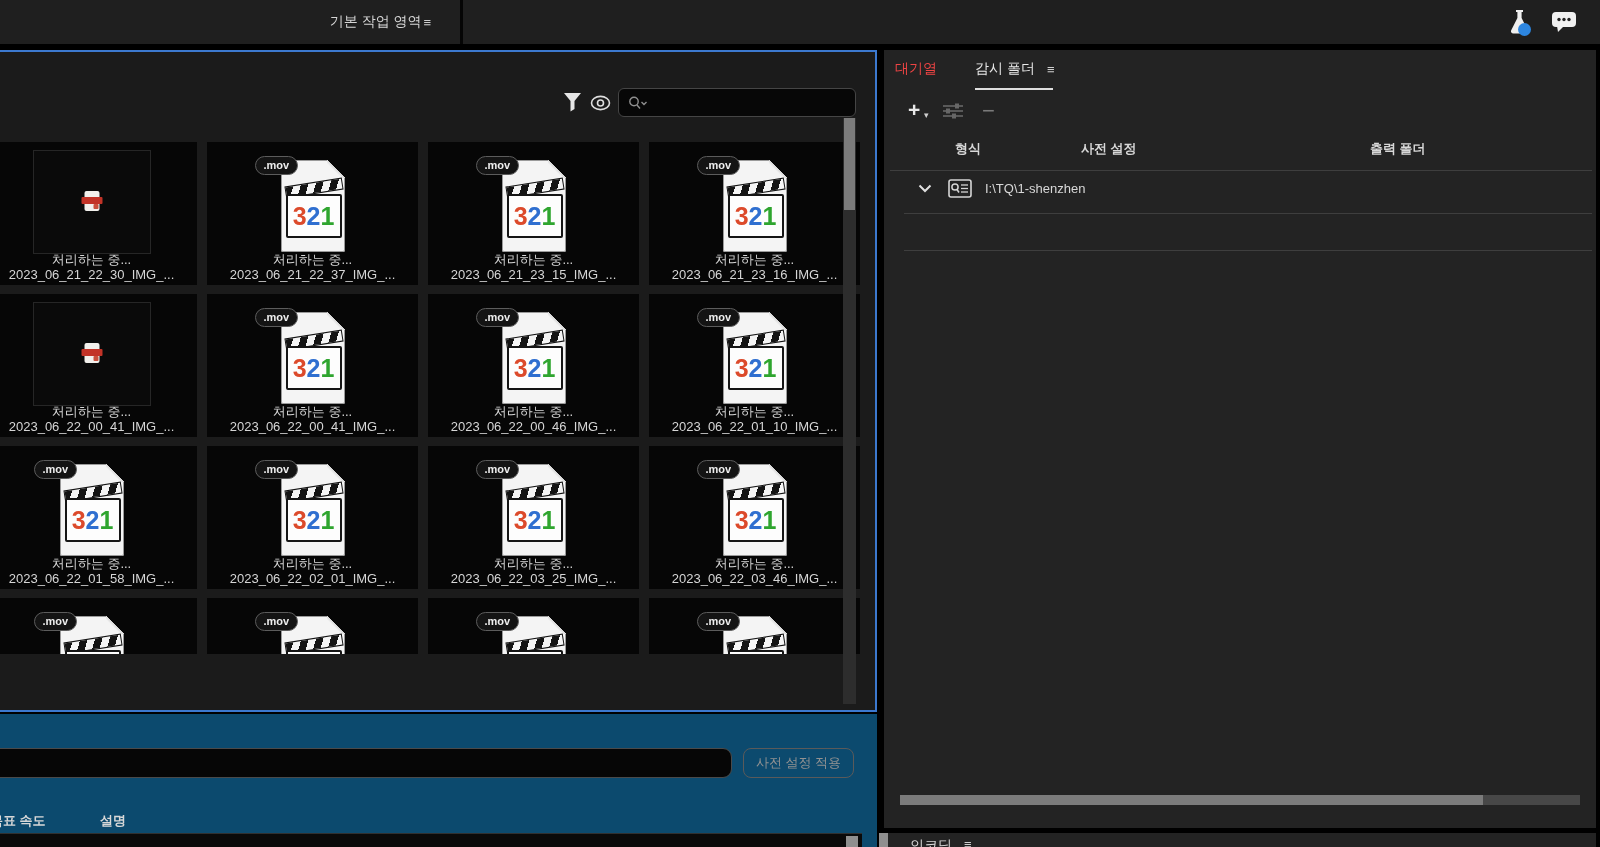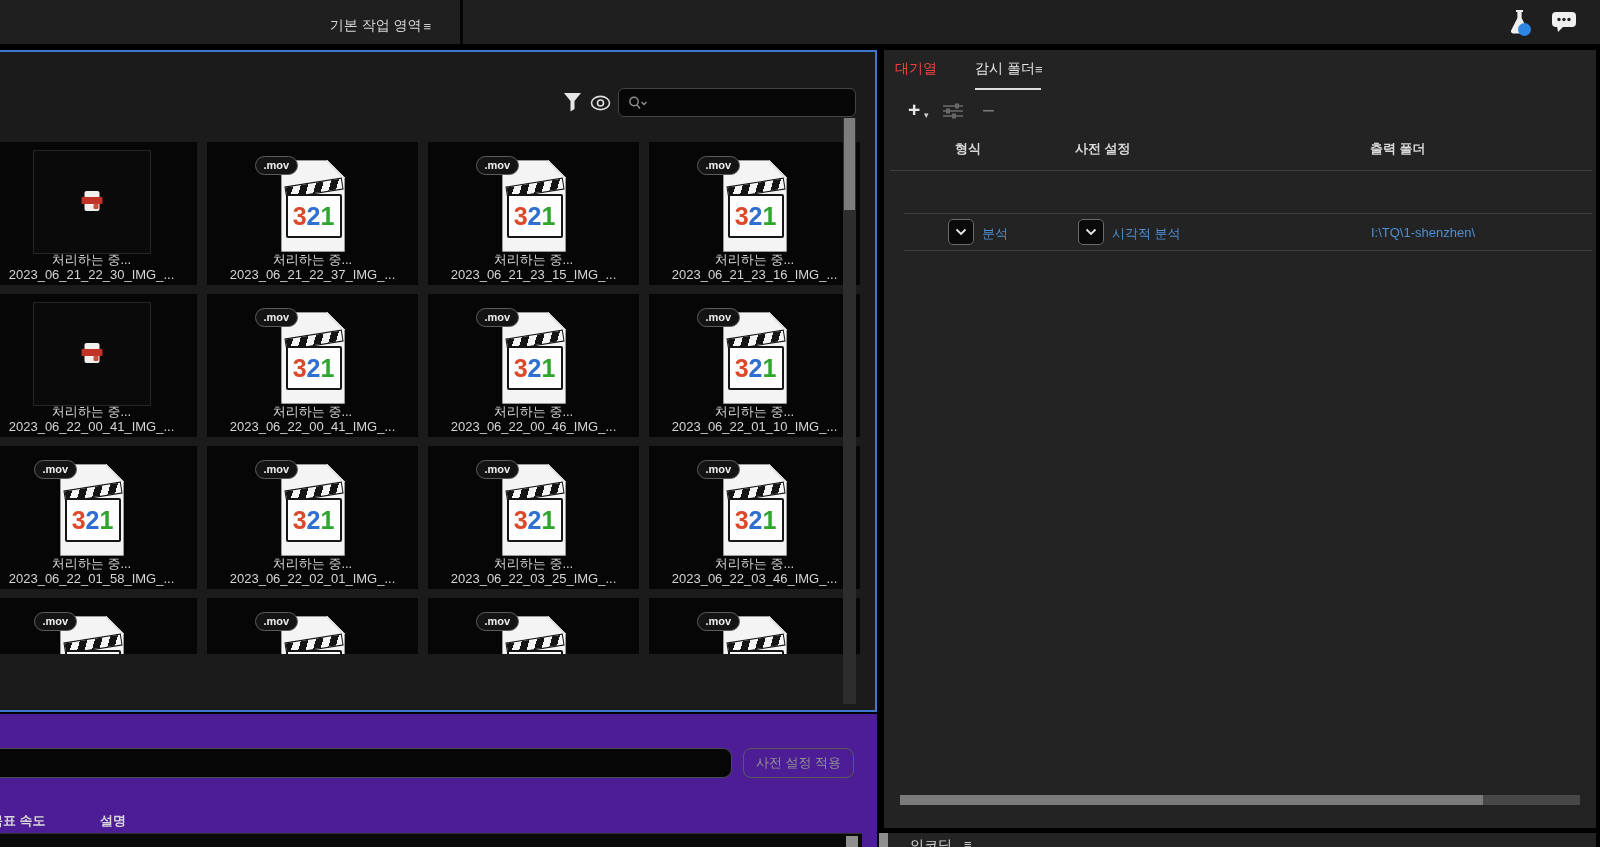--- a/index.html
+++ b/index.html
@@ -3,21 +3,21 @@
 <meta charset="utf-8">
 <style>
   * { box-sizing: border-box; margin: 0; padding: 0; }
   html,body { background:#000; }
   body { font-family: "Liberation Sans", sans-serif; }
   .app { position:relative; width:1600px; height:847px; background:#000; overflow:hidden; }
 
   
   .topbar { position:absolute; left:0; top:0; width:1600px; height:44px; background:#1f1f1f; }
   .topbar-divider { position:absolute; left:460px; top:0; width:3px; height:44px; background:#050505; }
-  .workspace-tab { position:absolute; left:290px; top:0; width:180px; height:52px; display:flex; align-items:center; justify-content:center; gap:2px; color:#d6d6d6; font-size:14px; }
+  .workspace-tab { position:absolute; left:290px; top:0; width:180px; height:44px; display:flex; align-items:center; justify-content:center; gap:2px; color:#d6d6d6; font-size:14px; }
   .menu-glyph { font-size:13px; color:#cfcfcf; letter-spacing:-1px; }
   .topbar-icons { position:absolute; right:22px; top:0; height:44px; display:flex; align-items:center; gap:16px; }
 
   
   .media-panel { position:absolute; left:-4px; top:50px; width:881px; height:662px; background:#1b1b1b; border:2px solid #3c79cf; overflow:hidden; }
   .mb-header { position:absolute; left:0; top:36px; width:100%; height:34px; }
   .filter-ic { position:absolute; left:566px; top:5px; }
   .eye-ic { position:absolute; left:592px; top:7px; }
   .search-box { position:absolute; left:620px; top:0px; width:238px; height:29px; background:#070707; border:1px solid #454545; border-radius:6px; display:flex; align-items:center; padding-left:8px; }
   .search-box input { background:transparent; border:none; outline:none; color:#ddd; font-size:13px; width:190px; font-family:"Liberation Sans",sans-serif; }
@@ -36,41 +36,41 @@
   .fold { position:absolute; left:74px; top:4px; width:18px; height:18px; background:linear-gradient(to bottom left, #060606 49%, #d8d8d8 50%, #f4f4f4 60%); }
   .clap-top { position:absolute; left:32px; top:26px; width:58px; height:12px; background:repeating-linear-gradient(115deg, #141414 0 7px, #f5f5f5 7px 14px); border:1px solid #111; transform:rotate(-9deg); }
   .clap { position:absolute; left:33px; top:38px; width:56px; height:44px; background:#fdfdfd; border:2px solid #151515; border-radius:2px; display:flex; align-items:center; justify-content:center; font-weight:bold; font-size:25px; letter-spacing:0px; }
   .clap .d3 { color:#dc4a2b; } .clap .d2 { color:#2f6fd0; } .clap .d1 { color:#2fa52f; }
   .pill { position:absolute; left:2px; top:0px; background:#141414; border:1px solid #5c5c5c; color:#efefef; font-size:11px; font-weight:bold; border-radius:10px; padding:2px 8px 3px 8px; }
 
   .v-scroll-track { position:absolute; left:845px; top:66px; width:13px; height:586px; background:#2d2d2d; }
   .v-scroll-thumb { position:absolute; left:1px; top:0px; width:11px; height:92px; background:#7c7c7c; }
 
   
-  .preset-panel { position:absolute; left:0; top:714px; width:877px; height:133px; background:#4c1d95; overflow:hidden; }
+  .preset-panel { position:absolute; left:0; top:714px; width:877px; height:133px; background:#0c4a6e; overflow:hidden; }
   .preset-input { position:absolute; left:-12px; top:34px; width:744px; height:30px; background:#060606; border:1px solid #4a4a4a; border-radius:9px; color:#ddd; font-size:13px; padding:0 10px; outline:none; font-family:"Liberation Sans",sans-serif; }
   .apply-btn { position:absolute; left:743px; top:34px; width:111px; height:30px; background:transparent; border:1px solid #5a5a5a; border-radius:8px; color:#929292; font-size:13px; font-family:"Liberation Sans",sans-serif; }
   .pb-col1 { position:absolute; left:-10px; top:98px; color:#d8d8d8; font-size:13px; font-weight:600; white-space:nowrap; }
   .pb-col2 { position:absolute; left:100px; top:98px; color:#d8d8d8; font-size:13px; font-weight:600; }
   .pb-list { position:absolute; left:0; top:119px; width:862px; height:14px; background:#0a0a0a; border-top:1px solid #303030; }
   .pb-vscroll { position:absolute; left:846px; top:122px; width:12px; height:11px; background:#8f8f8f; }
 
   
   .watch-panel { position:absolute; left:884px; top:50px; width:712px; height:778px; background:#232323; overflow:hidden; }
   .tab { font-size:14px; color:#ef4444; padding:4px 0; }
   .tab.t1 { position:absolute; left:11px; top:6px; }
   .tab.active { color:#e8e8e8; }
-  .tab-active-wrap { position:absolute; left:91px; top:6px; display:flex; align-items:center; padding-bottom:6px; border-bottom:2px solid #dedede; }
+  .tab-active-wrap { position:absolute; left:91px; top:6px; display:flex; align-items:center; gap:12px; padding-bottom:6px; border-bottom:2px solid #dedede; }
   .wp-toolbar { position:absolute; left:0; top:46px; width:100%; height:30px; }
   .tb-plus { position:absolute; left:24px; top:2px; color:#e8e8e8; font-size:21px; font-weight:bold; }
   .tb-plus-caret { position:absolute; left:40px; top:14px; color:#cfcfcf; font-size:9px; }
   .tb-settings { position:absolute; left:58px; top:6px; opacity:.45; }
   .tb-minus { position:absolute; left:98px; top:2px; color:#7a7a7a; font-size:22px; }
   .wp-colhead { position:absolute; top:90px; color:#d8d8d8; font-size:13px; font-weight:600; }
-  .ch-format { left:71px;font-family:Liberation Mono, monospace; } .ch-preset { left:191px; } .ch-output { left:486px; }
+  .ch-format { left:71px;font-family:Liberation Mono, monospace; } .ch-preset { left:197px; } .ch-output { left:486px; }
   .sep { position:absolute; height:1px; background:#3e3e3e; }
   .sep1 { left:6px; right:4px; top:120px; }
   .sep2 { left:20px; right:4px; top:163px; }
   .sep3 { left:20px; right:4px; top:200px; }
   .folder-row { position:absolute; left:0; top:126px; width:100%; height:34px; }
   .fr-chevron { position:absolute; left:34px; top:8px; }
   .fr-icon { position:absolute; left:64px; top:3px; }
   .fr-path { position:absolute; left:101px; top:5px; color:#d8d8d8; font-size:13px; }
   .out-row { position:absolute; left:0; top:166px; width:100%; height:32px; }
   .dd-btn { position:absolute; top:3px; width:26px; height:26px; background:#0a0a0a; border:1px solid #6a6a6a; border-radius:5px; display:flex; align-items:center; justify-content:center; }
@@ -469,38 +469,41 @@
       </span>
       <span class="tb-minus">−</span>
     </div>
 
     <div class="wp-colhead ch-format">형식</div>
     <div class="wp-colhead ch-preset">사전 설정</div>
     <div class="wp-colhead ch-output">출력 폴더</div>
 
     <div class="sep sep1"></div>
 
+    <div class="folder-row">
+      <span class="fr-chevron">
+        <svg width="14" height="9" viewBox="0 0 14 9">
+            <polyline points="1.5,1.5 7,7 12.5,1.5" fill="none" stroke="#e0e0e0" stroke-width="2"></polyline>
+          </svg>
+      </span>
+      <span class="fr-icon">
+        <svg width="24" height="19" viewBox="0 0 24 19">
+          <rect x="1" y="1" width="22" height="17" rx="2" fill="none" stroke="#d6d6d6" stroke-width="1.6"></rect>
+          <line x1="13" y1="6" x2="20" y2="6" stroke="#d6d6d6" stroke-width="1.3"></line>
+          <line x1="13" y1="9.5" x2="20" y2="9.5" stroke="#d6d6d6" stroke-width="1.3"></line>
+          <line x1="13" y1="13" x2="20" y2="13" stroke="#d6d6d6" stroke-width="1.3"></line>
+          <circle cx="7" cy="8" r="3.1" fill="none" stroke="#d6d6d6" stroke-width="1.5"></circle>
+          <line x1="9" y1="10.5" x2="11" y2="13.5" stroke="#d6d6d6" stroke-width="1.5"></line>
+        </svg>
+      </span>
+      <span class="fr-path">I:\TQ\1-shenzhen</span>
+    </div>
 
     <div class="sep sep2"></div>
 
-    <div class="out-row">
-      <span class="dd-btn dd1">
-        <svg width="12" height="8" viewBox="0 0 12 8">
-            <polyline points="1.5,1.5 6,6 10.5,1.5" fill="none" stroke="#e8e8e8" stroke-width="1.8"></polyline>
-          </svg>
-      </span>
-      <span class="or-format blue">분석</span>
-      <span class="dd-btn dd2">
-        <svg width="12" height="8" viewBox="0 0 12 8">
-            <polyline points="1.5,1.5 6,6 10.5,1.5" fill="none" stroke="#e8e8e8" stroke-width="1.8"></polyline>
-          </svg>
-      </span>
-      <span class="or-preset blue">시각적 분석</span>
-      <span class="or-output blue">I:\TQ\1-shenzhen\</span>
-    </div>
 
     <div class="sep sep3"></div>
 
     <div class="h-scroll">
       <div class="h-scroll-thumb"></div>
     </div>
   </div>
 
   <div class="encoding-panel">
     <div class="enc-title">

